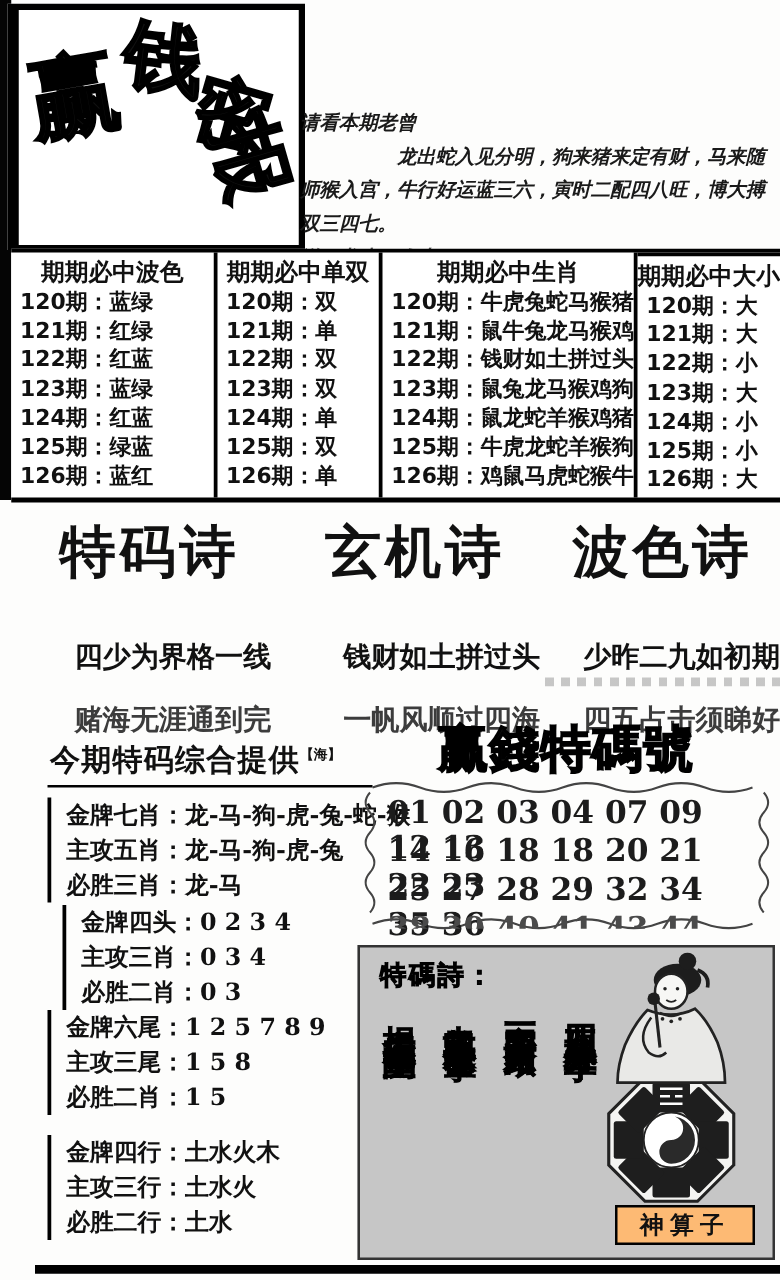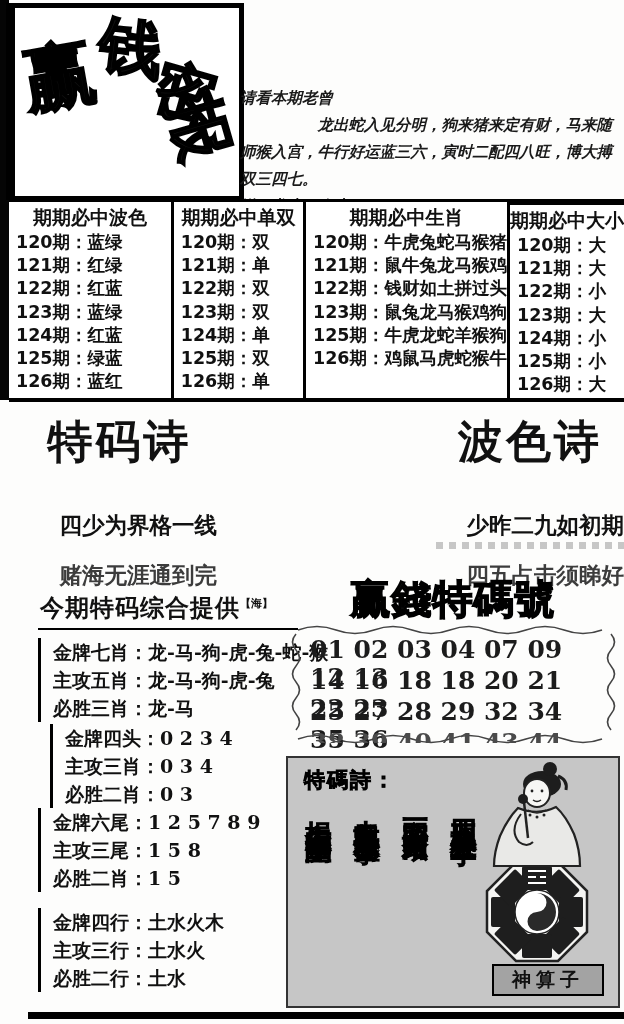--- a/index.html
+++ b/index.html
@@ -69,21 +69,21 @@
   
   .graybox{left:286px;top:756px;width:334px;height:252px;background:#c6c6c6;
            border:2px solid #333;box-sizing:border-box;}
   .sp-label{position:absolute;left:16px;top:8px;font-family:"DejaVu Serif",serif;
             font-size:21px;font-weight:900;letter-spacing:2px;-webkit-text-stroke:.8px #000;}
   .vcols{position:absolute;left:14px;top:42px;width:180px;height:202px;
          display:flex;flex-direction:row-reverse;justify-content:space-between;}
   .vcol{writing-mode:vertical-rl;text-orientation:upright;font-family:"DejaVu Serif",serif;
         font-size:26px;font-weight:900;letter-spacing:3px;color:#0a0a0a;-webkit-text-stroke:.8px #000;}
   .deity{position:absolute;right:2px;top:4px;}
-  .deity-label{position:absolute;right:14px;bottom:10px;width:108px;height:28px;background:#a3a3a3;
+  .deity-label{position:absolute;right:14px;bottom:10px;width:108px;height:28px;background:#fdba74;
                border:2px solid #000;display:flex;align-items:center;justify-content:center;
                font-family:"DejaVu Serif",serif;font-size:19px;font-weight:900;letter-spacing:5px;}
 
   .bottom-bar{left:28px;top:1012px;width:596px;height:7px;background:#000;}
 </style>
 </head>
 <body>
 
 <div class="page">
 
@@ -122,39 +122,45 @@
       <div class="trow">124期：单</div>
       <div class="trow">125期：双</div>
       <div class="trow">126期：单</div>
     </div>
     <div class="tcol sep" style="width:204px">
       <div class="thead">期期必中生肖</div>
       <div class="trow">120期：牛虎兔蛇马猴猪</div>
       <div class="trow">121期：鼠牛兔龙马猴鸡</div>
       <div class="trow">122期：钱财如土拼过头</div>
       <div class="trow">123期：鼠兔龙马猴鸡狗</div>
+      <div class="trow">124期：鼠龙蛇羊猴鸡猪</div>
       <div class="trow">125期：牛虎龙蛇羊猴狗</div>
       <div class="trow">126期：鸡鼠马虎蛇猴牛</div>
     </div>
     <div class="tcol" style="width:118px;border-top:3px solid #000">
       <div class="thead">期期必中大小</div>
       <div class="trow">120期：大</div>
       <div class="trow">121期：大</div>
       <div class="trow">122期：小</div>
       <div class="trow">123期：大</div>
       <div class="trow">124期：小</div>
       <div class="trow">125期：小</div>
       <div class="trow">126期：大</div>
     </div>
   </div>
 
   <div class="abs poem" style="left:22px;top:412px;width:195px">
     <div class="poem-title">特码诗</div>
     <div class="poem-line pl1">四少为界格一线</div>
     <div class="poem-line pl2">赌海无涯通到完</div>
+  </div>
+  <div class="abs poem" style="left:232px;top:412px;width:200px">
+    <div class="poem-title">玄机诗</div>
+    <div class="poem-line pl1">钱财如土拼过头</div>
+    <div class="poem-line pl2">一帆风顺过四海</div>
   </div>
   <div class="abs poem" style="left:436px;top:412px;width:188px">
     <div class="poem-title">波色诗</div>
     <div class="poem-line pl1">少昨二九如初期</div>
     <div class="smudge"></div>
     <div class="poem-line pl2">四五占击须睇好</div>
   </div>
 
   <div class="abs comp-title">
     <span>今期特码综合提供</span><span class="comp-note">【海】</span>

